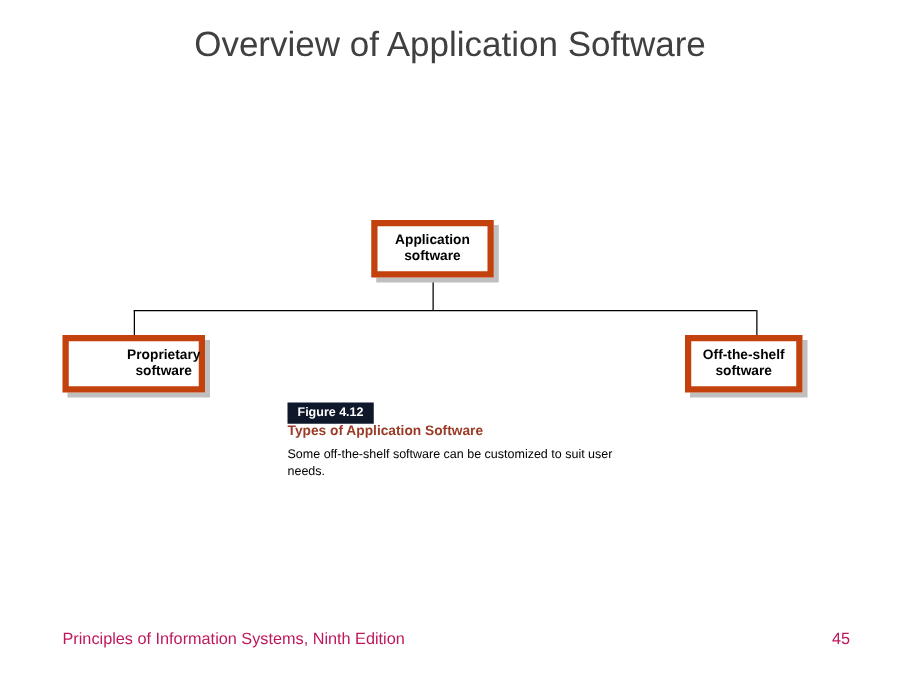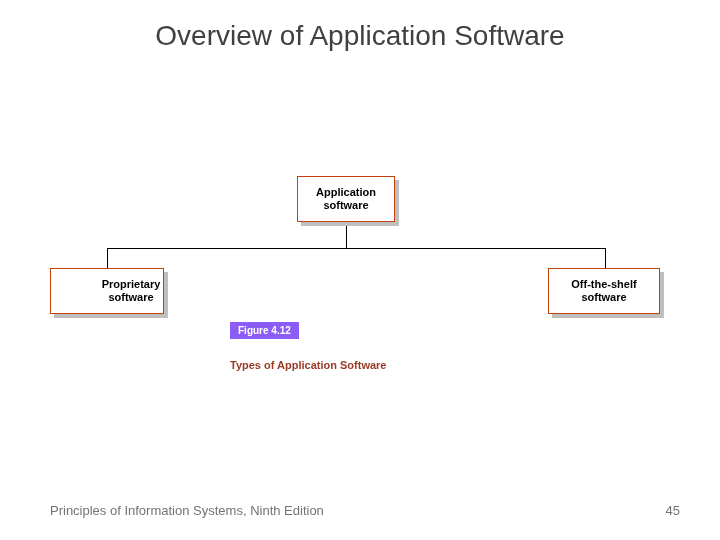--- a/index.html
+++ b/index.html
@@ -22,81 +22,81 @@
   .diagram {
     position: absolute;
     left: 50px;
     top: 170px;
     width: 620px;
     height: 230px;
   }
   .node {
     position: absolute;
     background: #fff;
-    border: 1px solid #c2410c;
+    border: 5px solid #c2410c;
     text-align: center;
     font-family: Verdana, Geneva, sans-serif;
     font-weight: 700;
     color: #000;
     display: flex;
     align-items: center;
     justify-content: center;
     line-height: 1.2;
     box-shadow: 4px 4px 0 #bfbfbf;
   }
   .node.app { left: 247px; top: 6px; width: 98px; height: 46px; font-size: 11px; }
   .node.prop { left: 0px; top: 98px; width: 114px; height: 46px; font-size: 11px; padding-left: 48px; }
-  .node.ots { left: 498px; top: 98px; width: 112px; height: 46px; font-size: 11px; }
+  .node.ots { left: 498px; top: 98px; width: 94px; height: 46px; font-size: 11px; }
 
   .connector {
     position: absolute;
     background: #000;
   }
   .v1 { left: 296px; top: 54px; width: 1px; height: 24px; }
   .h  { left: 57px;  top: 78px; width: 498px; height: 1px; }
   .vL { left: 57px;  top: 78px; width: 1px; height: 20px; }
   .vR { left: 555px; top: 78px; width: 1px; height: 20px; }
 
   .fig-block {
     position: absolute;
     left: 180px;
     top: 150px;
     width: 260px;
     font-family: Verdana, Geneva, sans-serif;
   }
   .fig-badge {
     display: inline-block;
-    background: #8b5cf6;
+    background: #0f172a;
     color: #fff;
     font-size: 10px;
     font-weight: 700;
     padding: 3px 8px;
   }
   .fig-title {
     color: #9a3b26;
     font-size: 11px;
     font-weight: 700;
-    margin-top: 20px;
+    margin-top: 0;
   }
   .fig-caption {
     color: #000;
     font-size: 10px;
     margin-top: 6px;
     line-height: 1.35;
   }
 
   .footer {
     position: absolute;
     bottom: 22px;
     left: 50px;
     right: 40px;
     display: flex;
     justify-content: space-between;
     font-size: 13px;
-    color: #737373;
+    color: #be185d;
   }
 </style>
 </head>
 <body>
 
 <div class="slide-title">
   <span>Overview of Application Software</span><br>
 </div>
 
 <div class="diagram">
@@ -111,19 +111,20 @@
   <div class="node prop">
     <span>Proprietary software</span>
   </div>
   <div class="node ots">
     <span>Off-the-shelf software</span>
   </div>
 
   <div class="fig-block">
     <div class="fig-badge">Figure 4.12</div>
     <div class="fig-title">Types of Application Software</div>
+    <div class="fig-caption">Some off-the-shelf software can be customized to suit user needs.</div>
   </div>
 </div>
 
 <div class="footer">
   <span>Principles of Information Systems, Ninth Edition</span>
   <span>45</span>
 </div>
 
 </body></html>

